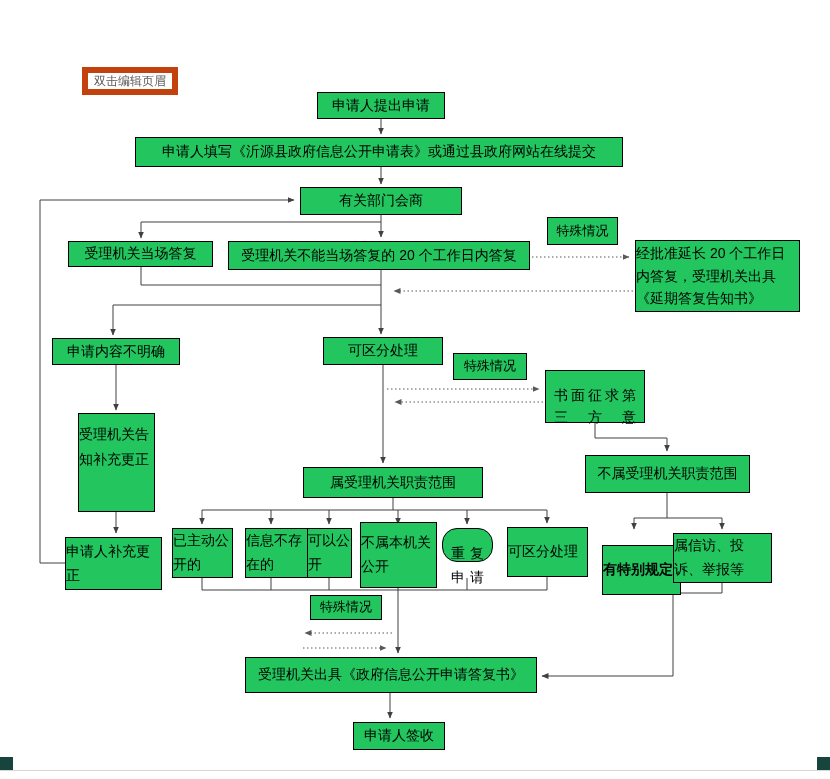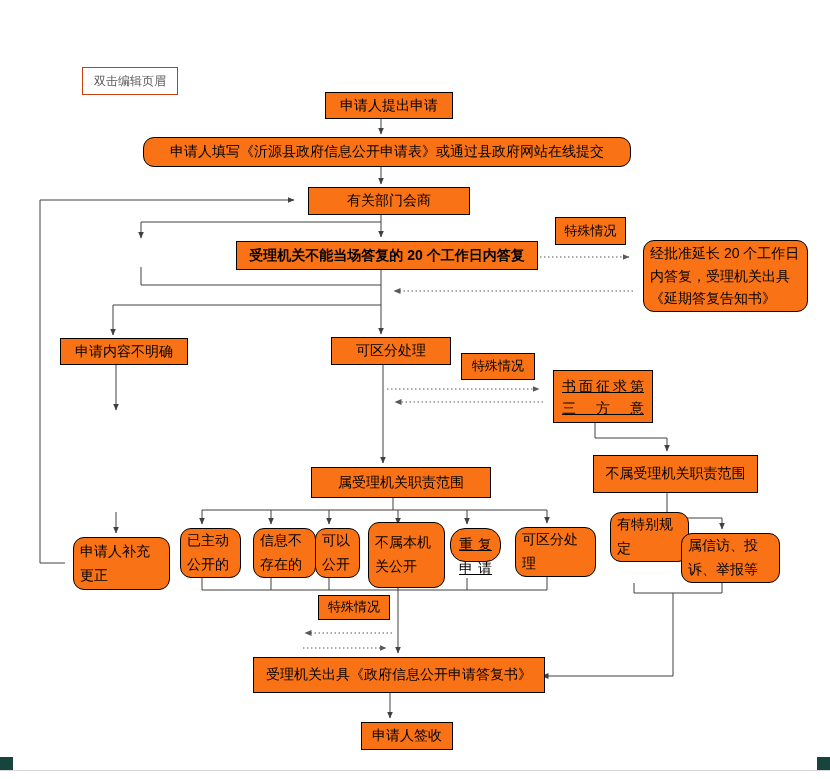--- a/index.html
+++ b/index.html
@@ -4,28 +4,28 @@
 <style>
   html,body{margin:0;padding:0;background:#ffffff;}
   body{
     width:830px;height:779px;position:relative;overflow:hidden;
     font-family:"Liberation Sans","DejaVu Sans",sans-serif;
     -webkit-font-smoothing:antialiased;
   }
   #canvas{position:absolute;left:0;top:0;width:830px;height:779px;}
   svg.connectors{position:absolute;left:0;top:0;pointer-events:none;}
   .node{
-    position:absolute;box-sizing:border-box;border:1px solid #000;background:#f97316;
+    position:absolute;box-sizing:border-box;border:1px solid #000;background:#22c55e;
     font-size:14px;color:#000;display:flex;align-items:center;justify-content:center;
-    text-align:center;line-height:1.55;letter-spacing:0;margin-left:8px;
+    text-align:center;line-height:1.55;letter-spacing:0;
   }
-  .node.ml{justify-content:flex-start;text-align:left;padding:2px 6px;border-radius:11px;}
-  .node.just{text-align:justify;text-align-last:justify;display:block;padding:4px 8px;text-decoration:underline;}
+  .node.ml{justify-content:flex-start;text-align:left;padding:2px 0;}
+  .node.just{text-align:justify;text-align-last:justify;display:block;padding:13px 8px;}
   .hint{
-    position:absolute;box-sizing:border-box;border:1px solid #c2410c;background:#fff;
+    position:absolute;box-sizing:border-box;border:6px solid #c2410c;background:#fff;
     color:#595959;font-size:12px;display:flex;align-items:center;justify-content:center;
   }
   .edge-line{position:absolute;left:0;top:770px;width:830px;height:1px;background:#d6d6d6;}
   .handle{position:absolute;width:13px;height:13px;background:#17453e;}
   .h-bl{left:0;top:757px;}
   .h-br{left:817px;top:757px;}
 </style>
 </head>
 <body>
 
@@ -111,59 +111,61 @@
 
       <path d="M392 633 H305" marker-end="url(#ahd)"></path>
       <path d="M303 648 H386" marker-end="url(#ahd)"></path>
     </g>
   </svg>
 
   <div class="hint" style="left:82px;top:67px;width:96px;height:28px;">双击编辑页眉</div>
 
   <div class="node" style="left:317px;top:92px;width:128px;height:27px;">申请人提出申请</div>
 
-  <div class="node" style="left:135px;top:137px;width:488px;height:30px;border-radius:11px;">申请人填写《沂源县政府信息公开申请表》或通过县政府网站在线提交</div>
+  <div class="node" style="left:135px;top:137px;width:488px;height:30px;">申请人填写《沂源县政府信息公开申请表》或通过县政府网站在线提交</div>
 
   <div class="node" style="left:300px;top:187px;width:162px;height:28px;">有关部门会商</div>
 
   <div class="node" style="left:547px;top:217px;width:71px;height:28px;font-size:13px;">特殊情况</div>
 
+  <div class="node" style="left:68px;top:241px;width:145px;height:26px;">受理机关当场答复</div>
 
-  <div class="node" style="left:228px;top:241px;width:302px;height:29px;font-weight:bold;">受理机关不能当场答复的 20 个工作日内答复</div>
+  <div class="node" style="left:228px;top:241px;width:302px;height:29px;">受理机关不能当场答复的 20 个工作日内答复</div>
 
   <div class="node ml" style="left:635px;top:240px;width:165px;height:72px;line-height:1.6;">经批准延长 20 个工作日内答复，受理机关出具《延期答复告知书》</div>
 
   <div class="node" style="left:52px;top:338px;width:128px;height:27px;">申请内容不明确</div>
 
   <div class="node" style="left:323px;top:337px;width:120px;height:28px;">可区分处理</div>
 
   <div class="node" style="left:453px;top:353px;width:74px;height:27px;font-size:13px;">特殊情况</div>
 
   <div class="node just" style="left:545px;top:370px;width:100px;height:53px;line-height:1.6;">书面征求第三方意</div>
 
+  <div class="node ml" style="left:78px;top:413px;width:77px;height:99px;align-items:flex-start;padding-top:8px;line-height:1.75;">受理机关告知补充更正</div>
 
   <div class="node ml" style="left:65px;top:537px;width:97px;height:53px;line-height:1.7;">申请人补充更正</div>
 
   <div class="node" style="left:303px;top:467px;width:180px;height:31px;">属受理机关职责范围</div>
 
   <div class="node" style="left:585px;top:455px;width:165px;height:38px;">不属受理机关职责范围</div>
 
   <div class="node ml" style="left:172px;top:528px;width:61px;height:50px;line-height:1.7;">已主动公开的</div>
 
   <div class="node ml" style="left:245px;top:528px;width:63px;height:50px;line-height:1.7;">信息不存在的</div>
 
   <div class="node ml" style="left:307px;top:528px;width:45px;height:50px;line-height:1.7;">可以公开</div>
 
   <div class="node ml" style="left:360px;top:522px;width:77px;height:66px;line-height:1.7;">不属本机关公开</div>
 
   <div class="node just" style="left:442px;top:528px;width:51px;height:34px;line-height:1.7;border-radius:15px;">重复申请</div>
 
   <div class="node ml" style="left:507px;top:527px;width:81px;height:50px;line-height:1.7;">可区分处理</div>
 
-  <div class="node ml" style="left:602px;top:512px;width:79px;height:50px;line-height:1.7;">有特别规定</div>
+  <div class="node ml" style="left:602px;top:545px;width:79px;height:50px;line-height:1.7;font-weight:bold;">有特别规定</div>
 
   <div class="node ml" style="left:673px;top:533px;width:99px;height:50px;line-height:1.7;">属信访、投诉、举报等</div>
 
   <div class="node" style="left:310px;top:595px;width:72px;height:25px;font-size:13px;">特殊情况</div>
 
 
   <div class="node" style="left:245px;top:657px;width:292px;height:36px;">受理机关出具《政府信息公开申请答复书》</div>
 
   <div class="node" style="left:353px;top:722px;width:92px;height:28px;">申请人签收</div>
 

